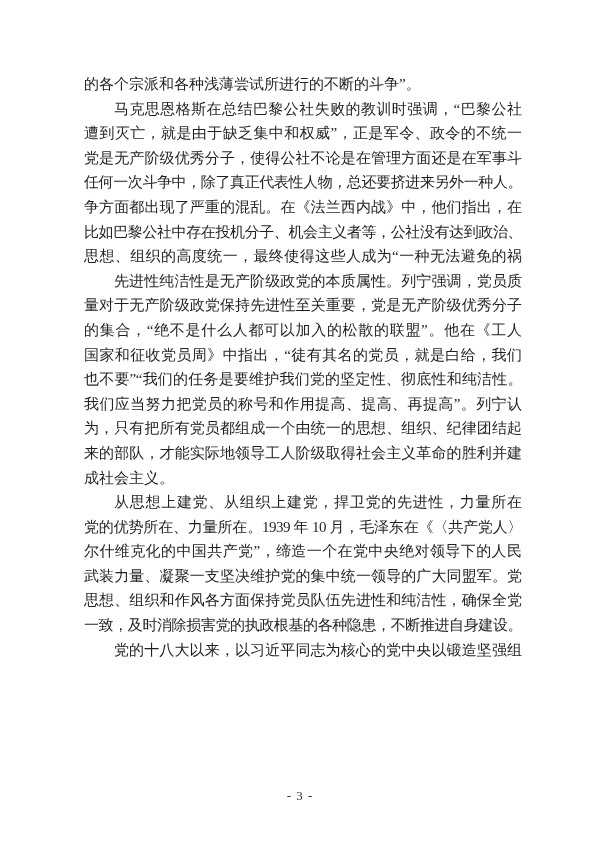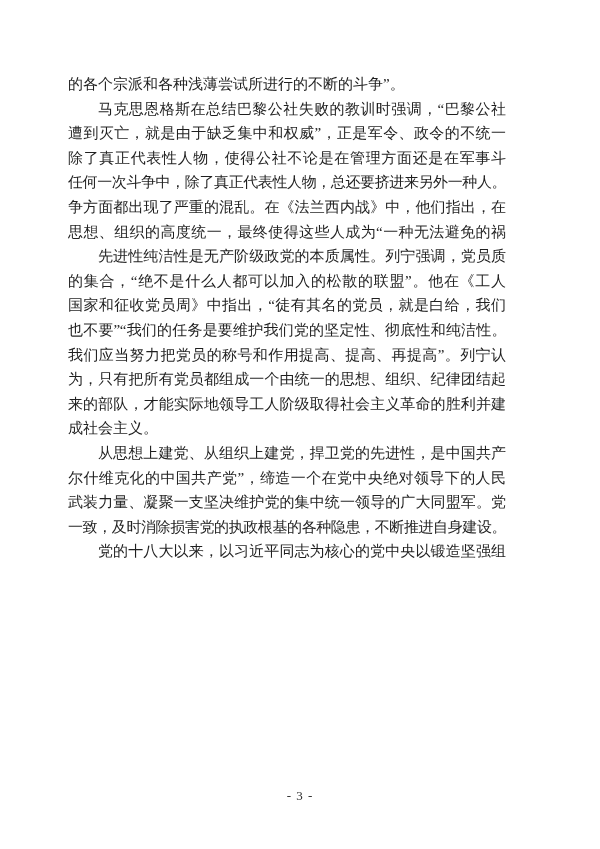--- a/index.html
+++ b/index.html
@@ -10,21 +10,21 @@
   .page {
     position: relative;
     width: 600px;
     height: 849px;
     background: #ffffff;
     overflow: hidden;
     font-family: "Liberation Serif", "DejaVu Serif", serif;
   }
   .text-block {
     position: absolute;
-    left: 68px;
+    left: 84px;
     top: 72px;
     width: 438px;
   }
   .line {
     font-size: 15px;
     line-height: 24.6px;
     color: #1f1f1f;
     text-align: justify;
     text-align-last: justify;
     white-space: normal;
@@ -52,35 +52,39 @@
   }
 </style>
 </head>
 <body>
 
 <div class="page">
   <div class="text-block">
     <div class="line end">的各个宗派和各种浅薄尝试所进行的不断的斗争”。</div>
     <div class="line indent">马克思恩格斯在总结巴黎公社失败的教训时强调，“巴黎公社</div>
     <div class="line">遭到灭亡，就是由于缺乏集中和权威”，正是军令、政令的不统一</div>
-    <div class="line">除了真正代表性人物，使得公社不论是在管理方面还是在军事斗</div>
+    <div class="line">党是无产阶级优秀分子，使得公社不论是在管理方面还是在军事斗</div>
     <div class="line tight">任何一次斗争中，除了真正代表性人物，总还要挤进来另外一种人。</div>
     <div class="line">争方面都出现了严重的混乱。在《法兰西内战》中，他们指出，在</div>
+    <div class="line tight">比如巴黎公社中存在投机分子、机会主义者等，公社没有达到政治、</div>
     <div class="line">思想、组织的高度统一，最终使得这些人成为“一种无法避免的祸</div>
     <div class="line indent">先进性纯洁性是无产阶级政党的本质属性。列宁强调，党员质</div>
+    <div class="line">量对于无产阶级政党保持先进性至关重要，党是无产阶级优秀分子</div>
     <div class="line">的集合，“绝不是什么人都可以加入的松散的联盟”。他在《工人</div>
     <div class="line">国家和征收党员周》中指出，“徒有其名的党员，就是白给，我们</div>
     <div class="line tight">也不要”“我们的任务是要维护我们党的坚定性、彻底性和纯洁性。</div>
     <div class="line">我们应当努力把党员的称号和作用提高、提高、再提高”。列宁认</div>
     <div class="line">为，只有把所有党员都组成一个由统一的思想、组织、纪律团结起</div>
     <div class="line">来的部队，才能实际地领导工人阶级取得社会主义革命的胜利并建</div>
     <div class="line end">成社会主义。</div>
-    <div class="line indent">从思想上建党、从组织上建党，捍卫党的先进性，是中国共产</div>
+    <div class="line indent">从思想上建党、从组织上建党，捍卫党的先进性，力量所在</div>
+    <div class="line tight">党的优势所在、力量所在。1939 年 10 月，毛泽东在《〈共产党人〉</div>
     <div class="line">尔什维克化的中国共产党”，缔造一个在党中央绝对领导下的人民</div>
     <div class="line">武装力量、凝聚一支坚决维护党的集中统一领导的广大同盟军。党</div>
+    <div class="line">思想、组织和作风各方面保持党员队伍先进性和纯洁性，确保全党</div>
     <div class="line tight">一致，及时消除损害党的执政根基的各种隐患，不断推进自身建设。</div>
     <div class="line indent">党的十八大以来，以习近平同志为核心的党中央以锻造坚强组</div>
   </div>
 
   <div class="page-footer">
     <span class="page-number">- 3 -</span>
   </div>
 </div>
 
 </body></html>

